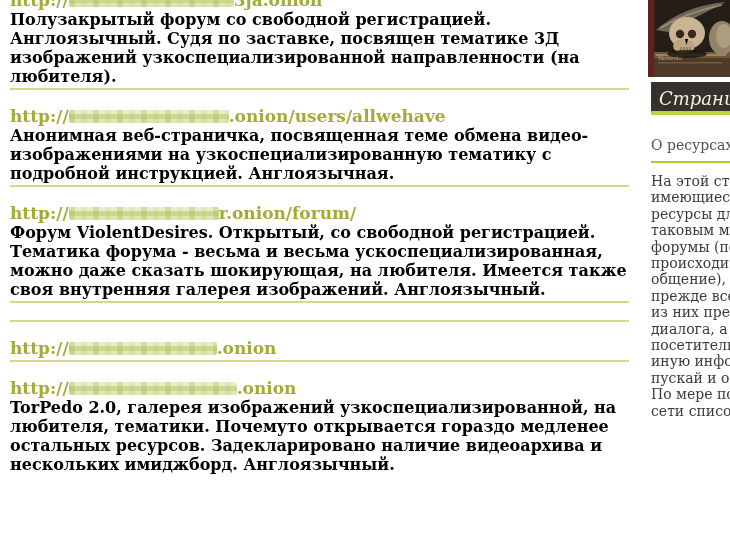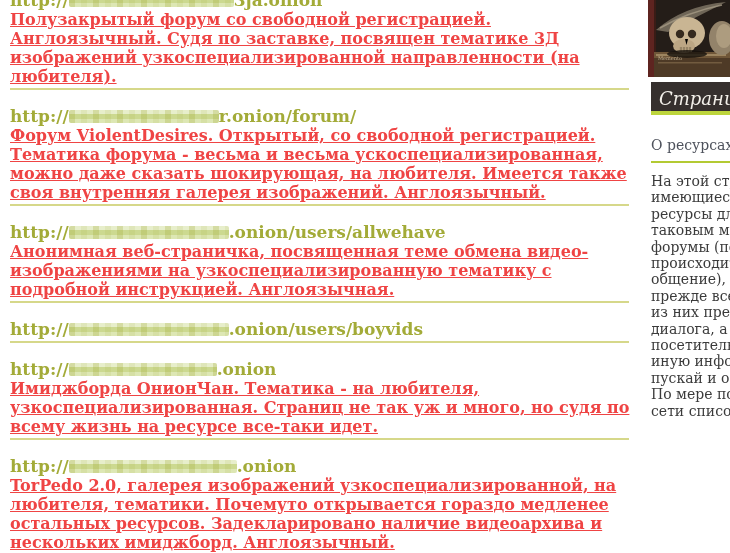--- a/index.html
+++ b/index.html
@@ -19,21 +19,21 @@
   }
   .censor {
     display:inline-block; height:13px; vertical-align:-1px; border-radius:2px;
     background:
       repeating-linear-gradient(90deg, rgba(163,171,56,0.28) 0 6px, rgba(255,255,255,0) 6px 12px, rgba(163,171,56,0.12) 12px 18px, rgba(255,255,255,0) 18px 24px),
       repeating-linear-gradient(0deg, #dde7b4 0 4px, #ccd990 4px 9px, #e7eecb 9px 13px);
   }
   .cw1{width:165px} .cw2{width:150px} .cw3{width:160px}
   .cw4{width:160px} .cw5{width:148px} .cw6{width:168px}
   .entry .desc {
-    font-size:16px; font-weight:bold; line-height:19px; color:#ef4444;text-decoration:underline;
+    font-size:16px; font-weight:bold; line-height:19px; color:#000000;
   }
   .divider {
     border:none; height:2px; background:#d6d88a;
     margin:2px 0 17px 0; width:619px;
   }
 
   
   .sidebar-image {
     position:absolute; left:648px; top:0; width:82px; height:77px; overflow:hidden;
   }
@@ -66,39 +66,37 @@
 
 <div class="main-col">
 
   <div class="entry">
     <a class="url" href="#"><span>http://</span><span class="censor cw1"></span><span>3ja.onion</span></a>
     <p class="desc">Полузакрытый форум со свободной регистрацией. Англоязычный. Судя по заставке, посвящен тематике 3Д изображений узкоспециализированной направленности (на любителя).</p>
     <hr class="divider">
   </div>
 
   <div class="entry">
+    <a class="url" href="#"><span>http://</span><span class="censor cw3"></span><span>.onion/users/allwehave</span></a>
+    <p class="desc">Анонимная веб-страничка, посвященная теме обмена видео-изображениями на узкоспециализированную тематику с подробной инструкцией. Англоязычная.</p>
+    <hr class="divider">
+  </div>
+
+  <div class="entry">
     <a class="url" href="#"><span>http://</span><span class="censor cw2"></span><span>r.onion/forum/</span></a>
     <p class="desc">Форум ViolentDesires. Открытый, со свободной регистрацией. Тематика форума - весьма и весьма ускоспециализированная, можно даже сказать шокирующая, на любителя. Имеется также своя внутренняя галерея изображений. Англоязычный.</p>
     <hr class="divider">
   </div>
 
   <div class="entry">
-    <a class="url" href="#"><span>http://</span><span class="censor cw3"></span><span>.onion/users/allwehave</span></a>
-    <p class="desc">Анонимная веб-страничка, посвященная теме обмена видео-изображениями на узкоспециализированную тематику с подробной инструкцией. Англоязычная.</p>
-    <hr class="divider">
-  </div>
-
-  <div class="entry">
-    <a class="url" href="#"><span>http://</span><span class="censor cw4"></span><span>.onion/users/boyvids</span></a>
     <hr class="divider">
   </div>
 
   <div class="entry">
     <a class="url" href="#"><span>http://</span><span class="censor cw5"></span><span>.onion</span></a>
-    <p class="desc">Имиджборда ОнионЧан. Тематика - на любителя, узкоспециализированная. Страниц не так уж и много, но судя по всему жизнь на ресурсе все-таки идет.</p>
     <hr class="divider">
   </div>
 
   <div class="entry">
     <a class="url" href="#"><span>http://</span><span class="censor cw6"></span><span>.onion</span></a>
     <p class="desc">TorPedo 2.0, галерея изображений узкоспециализированной, на любителя, тематики. Почемуто открывается гораздо медленее остальных ресурсов. Задекларировано наличие видеоархива и нескольких имиджборд. Англоязычный.</p>
   </div>
 
 </div>
 

